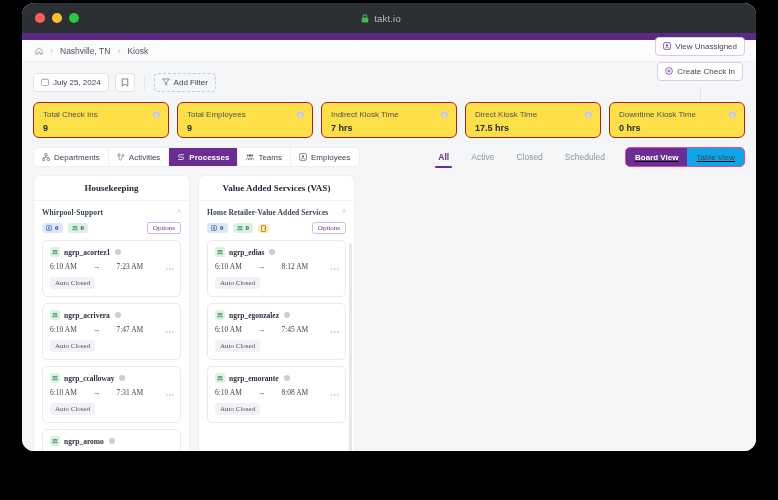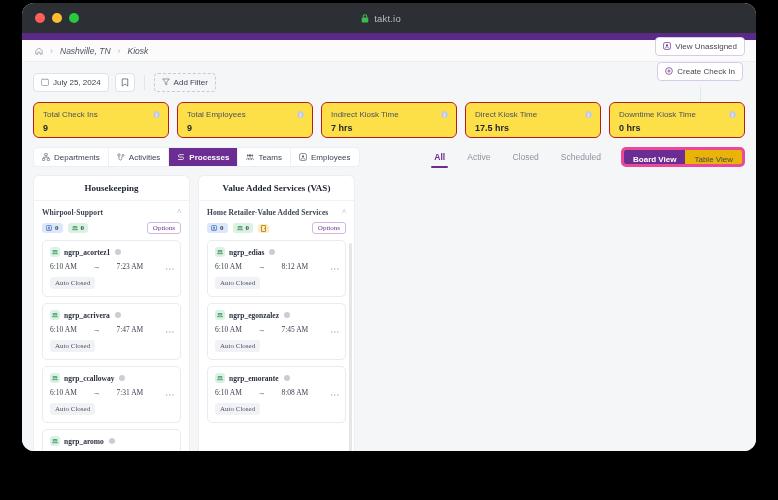--- a/index.html
+++ b/index.html
@@ -47,21 +47,21 @@
     height: 22px;
     background: #fbfbfc;
     display: flex; align-items: center;
     padding: 0 13px;
     gap: 7px;
     font-size: 8.5px; color: #5c6370;
     border-bottom: 1px solid #eceef1;
   }
   .crumbs .sep { color: #b6bcc6; font-size: 9px; }
   .crumbs .home { color: #8a909b; display: flex; }
-  .crumb-link { color: #4e5561; font-style: italic; }
+  .crumb-link { color: #4e5561; }
 
   
   .page {
     background: #f5f6f8;
     height: 389px;
     padding: 9px 11px 0 11px;
   }
 
   
   .toolbar { display: flex; align-items: center; height: 22px; margin-bottom: 9px; }
@@ -117,22 +117,22 @@
   .ftab {
     font-size: 8.5px; color: #8d939e; padding: 0 11px; line-height: 20px;
     position: relative;
   }
   .ftab.active { color: #6b2d91; font-weight: bold; }
   .ftab.active:after {
     content: ""; position: absolute; left: 8px; right: 8px; bottom: -1px;
     height: 2px; background: #6b2d91; border-radius: 1px;
   }
   .viewseg {
-    display: flex; margin-left: 9px; border: 3px solid #ec4899;
-    border-radius: 5px; overflow: hidden; background: #eab308; height: 20px;
+    display: flex; margin-left: 9px; border: 1px solid #ec4899;
+    border-radius: 5px; overflow: hidden; background: #0ea5e9; height: 20px; text-decoration: underline;
   }
   .viewseg div { font-size: 8px; padding: 0 9px; line-height: 19px; color: #3c4452; }
   .viewseg div.active { background: #6b2d91; color: #fff; font-weight: bold; }
 
   
   .board { display: flex; gap: 8px; height: 295px; font-family: Liberation Serif, serif; }
   .column { width: 157px; display: flex; flex-direction: column; }
   .col-head {
     background: #fff; border: 1px solid #eceef1; border-bottom: none;
     border-radius: 6px 6px 0 0;

